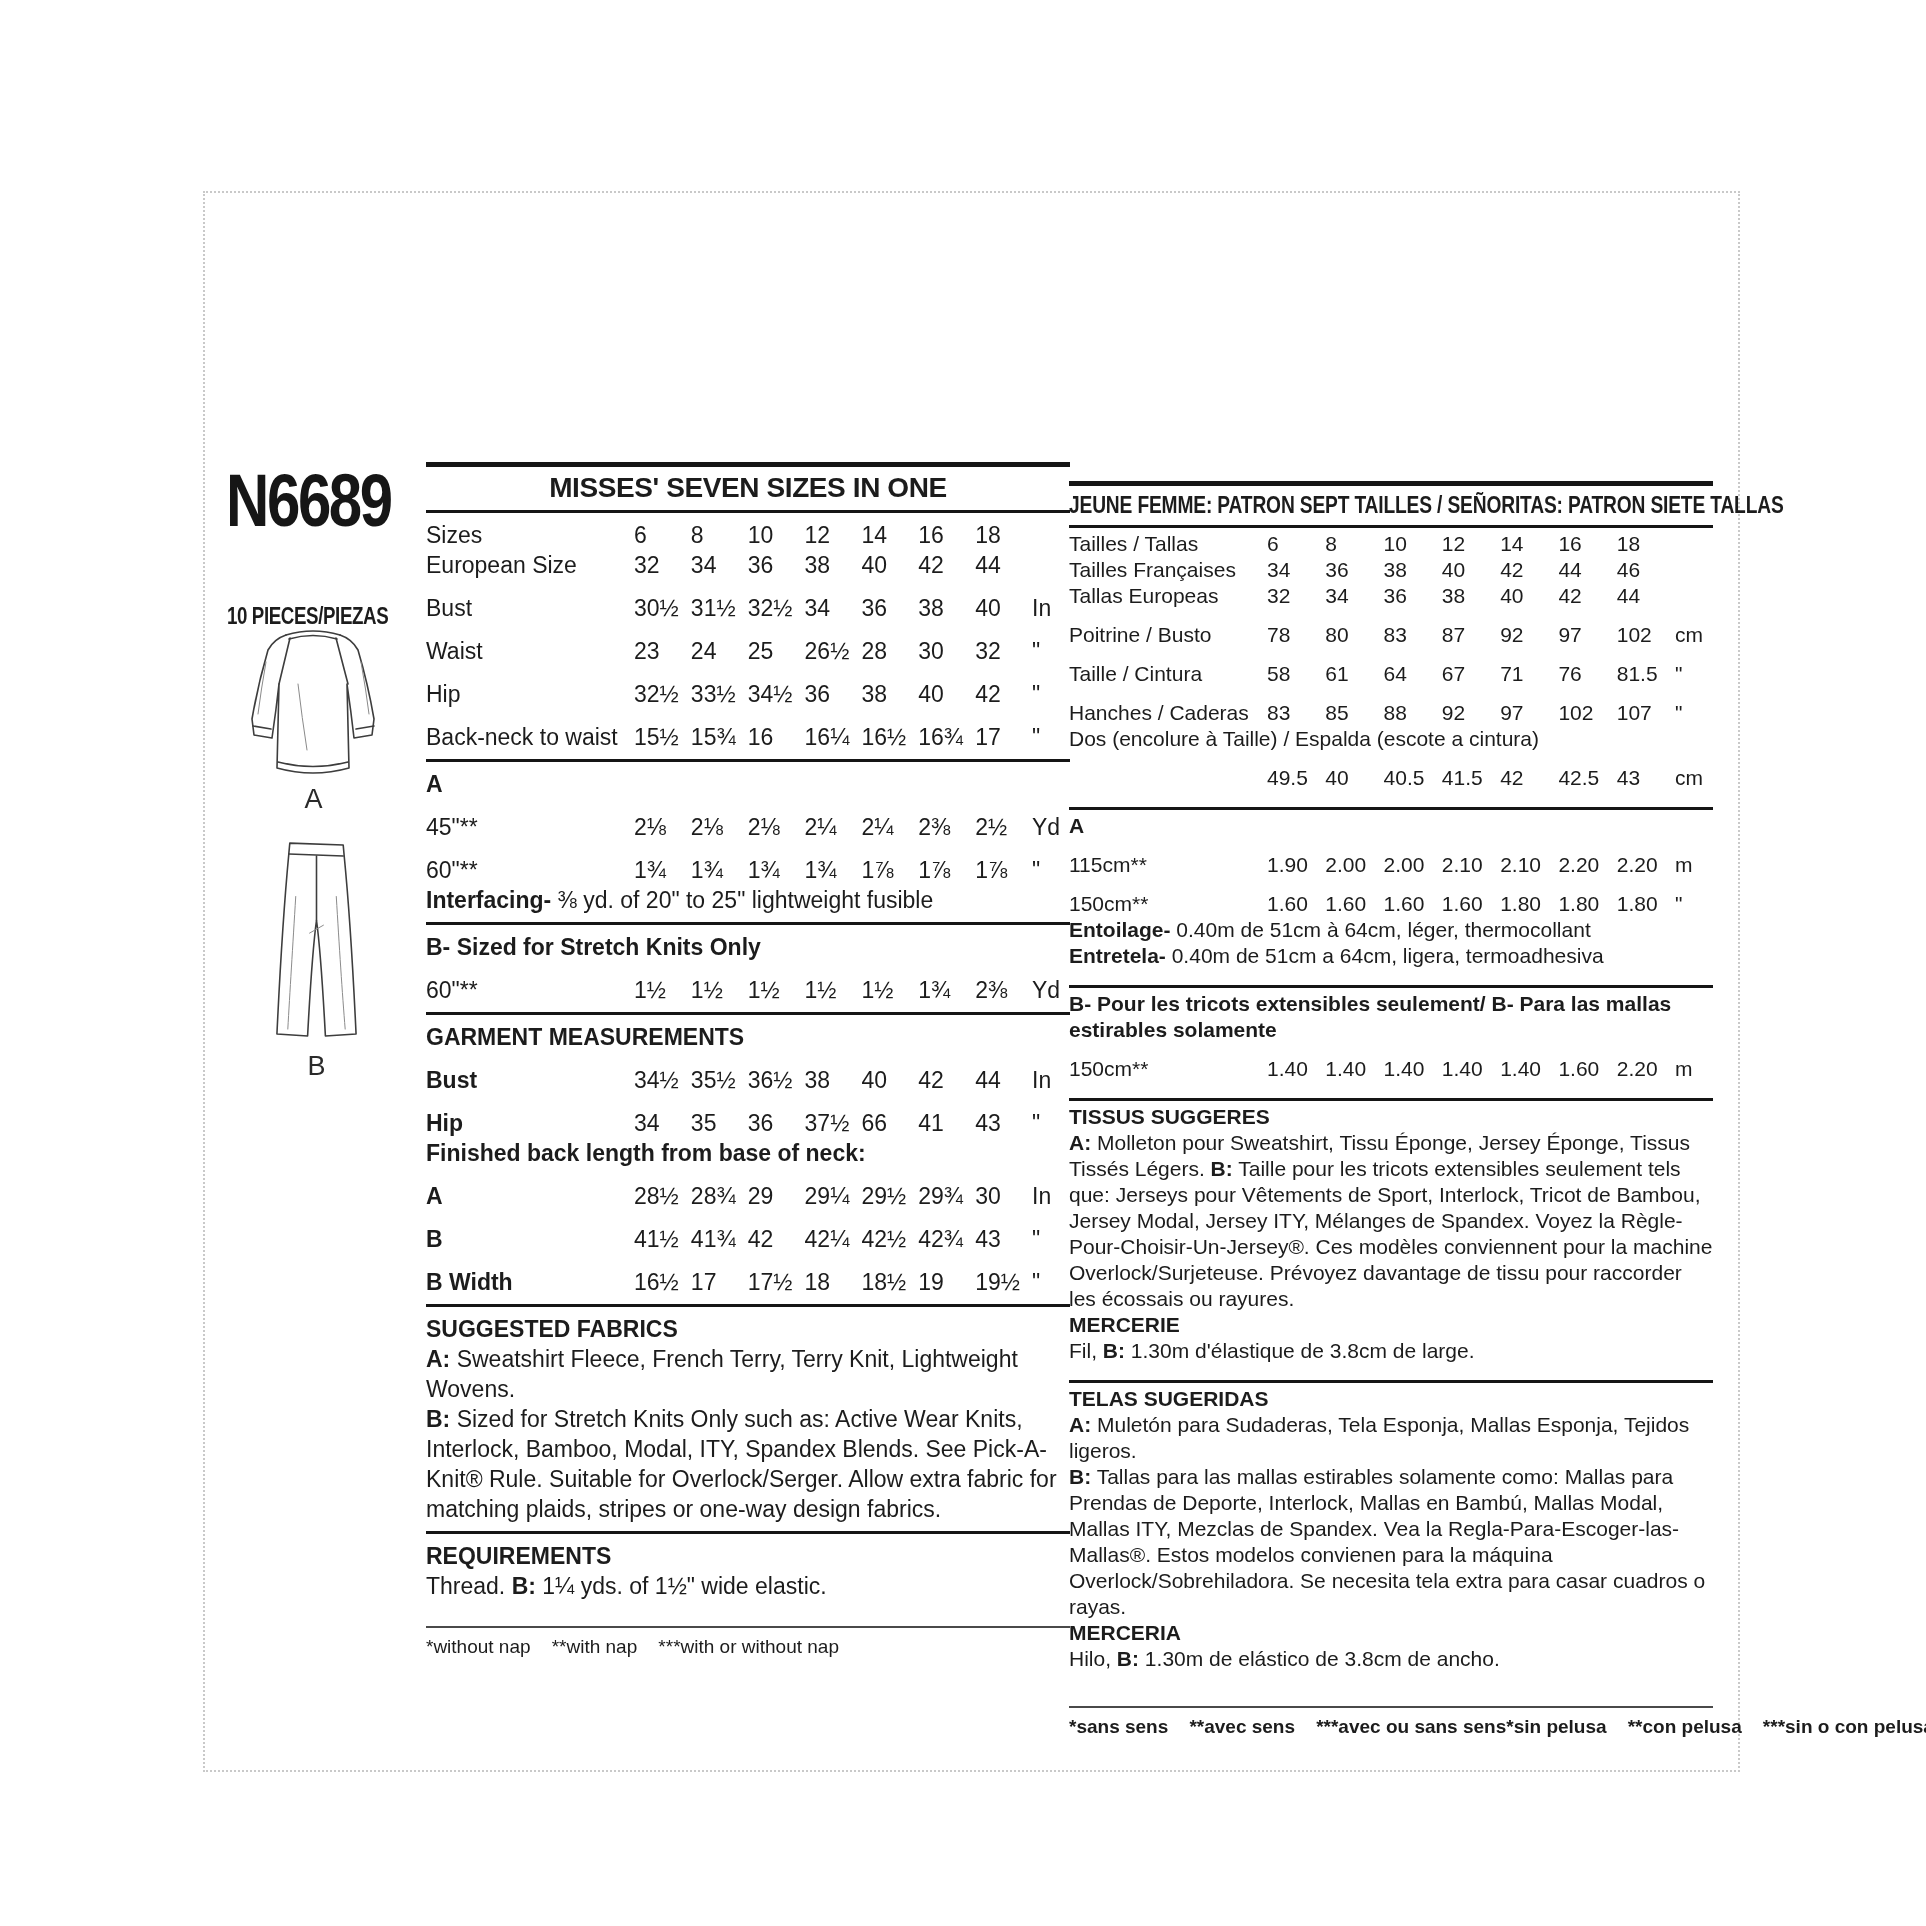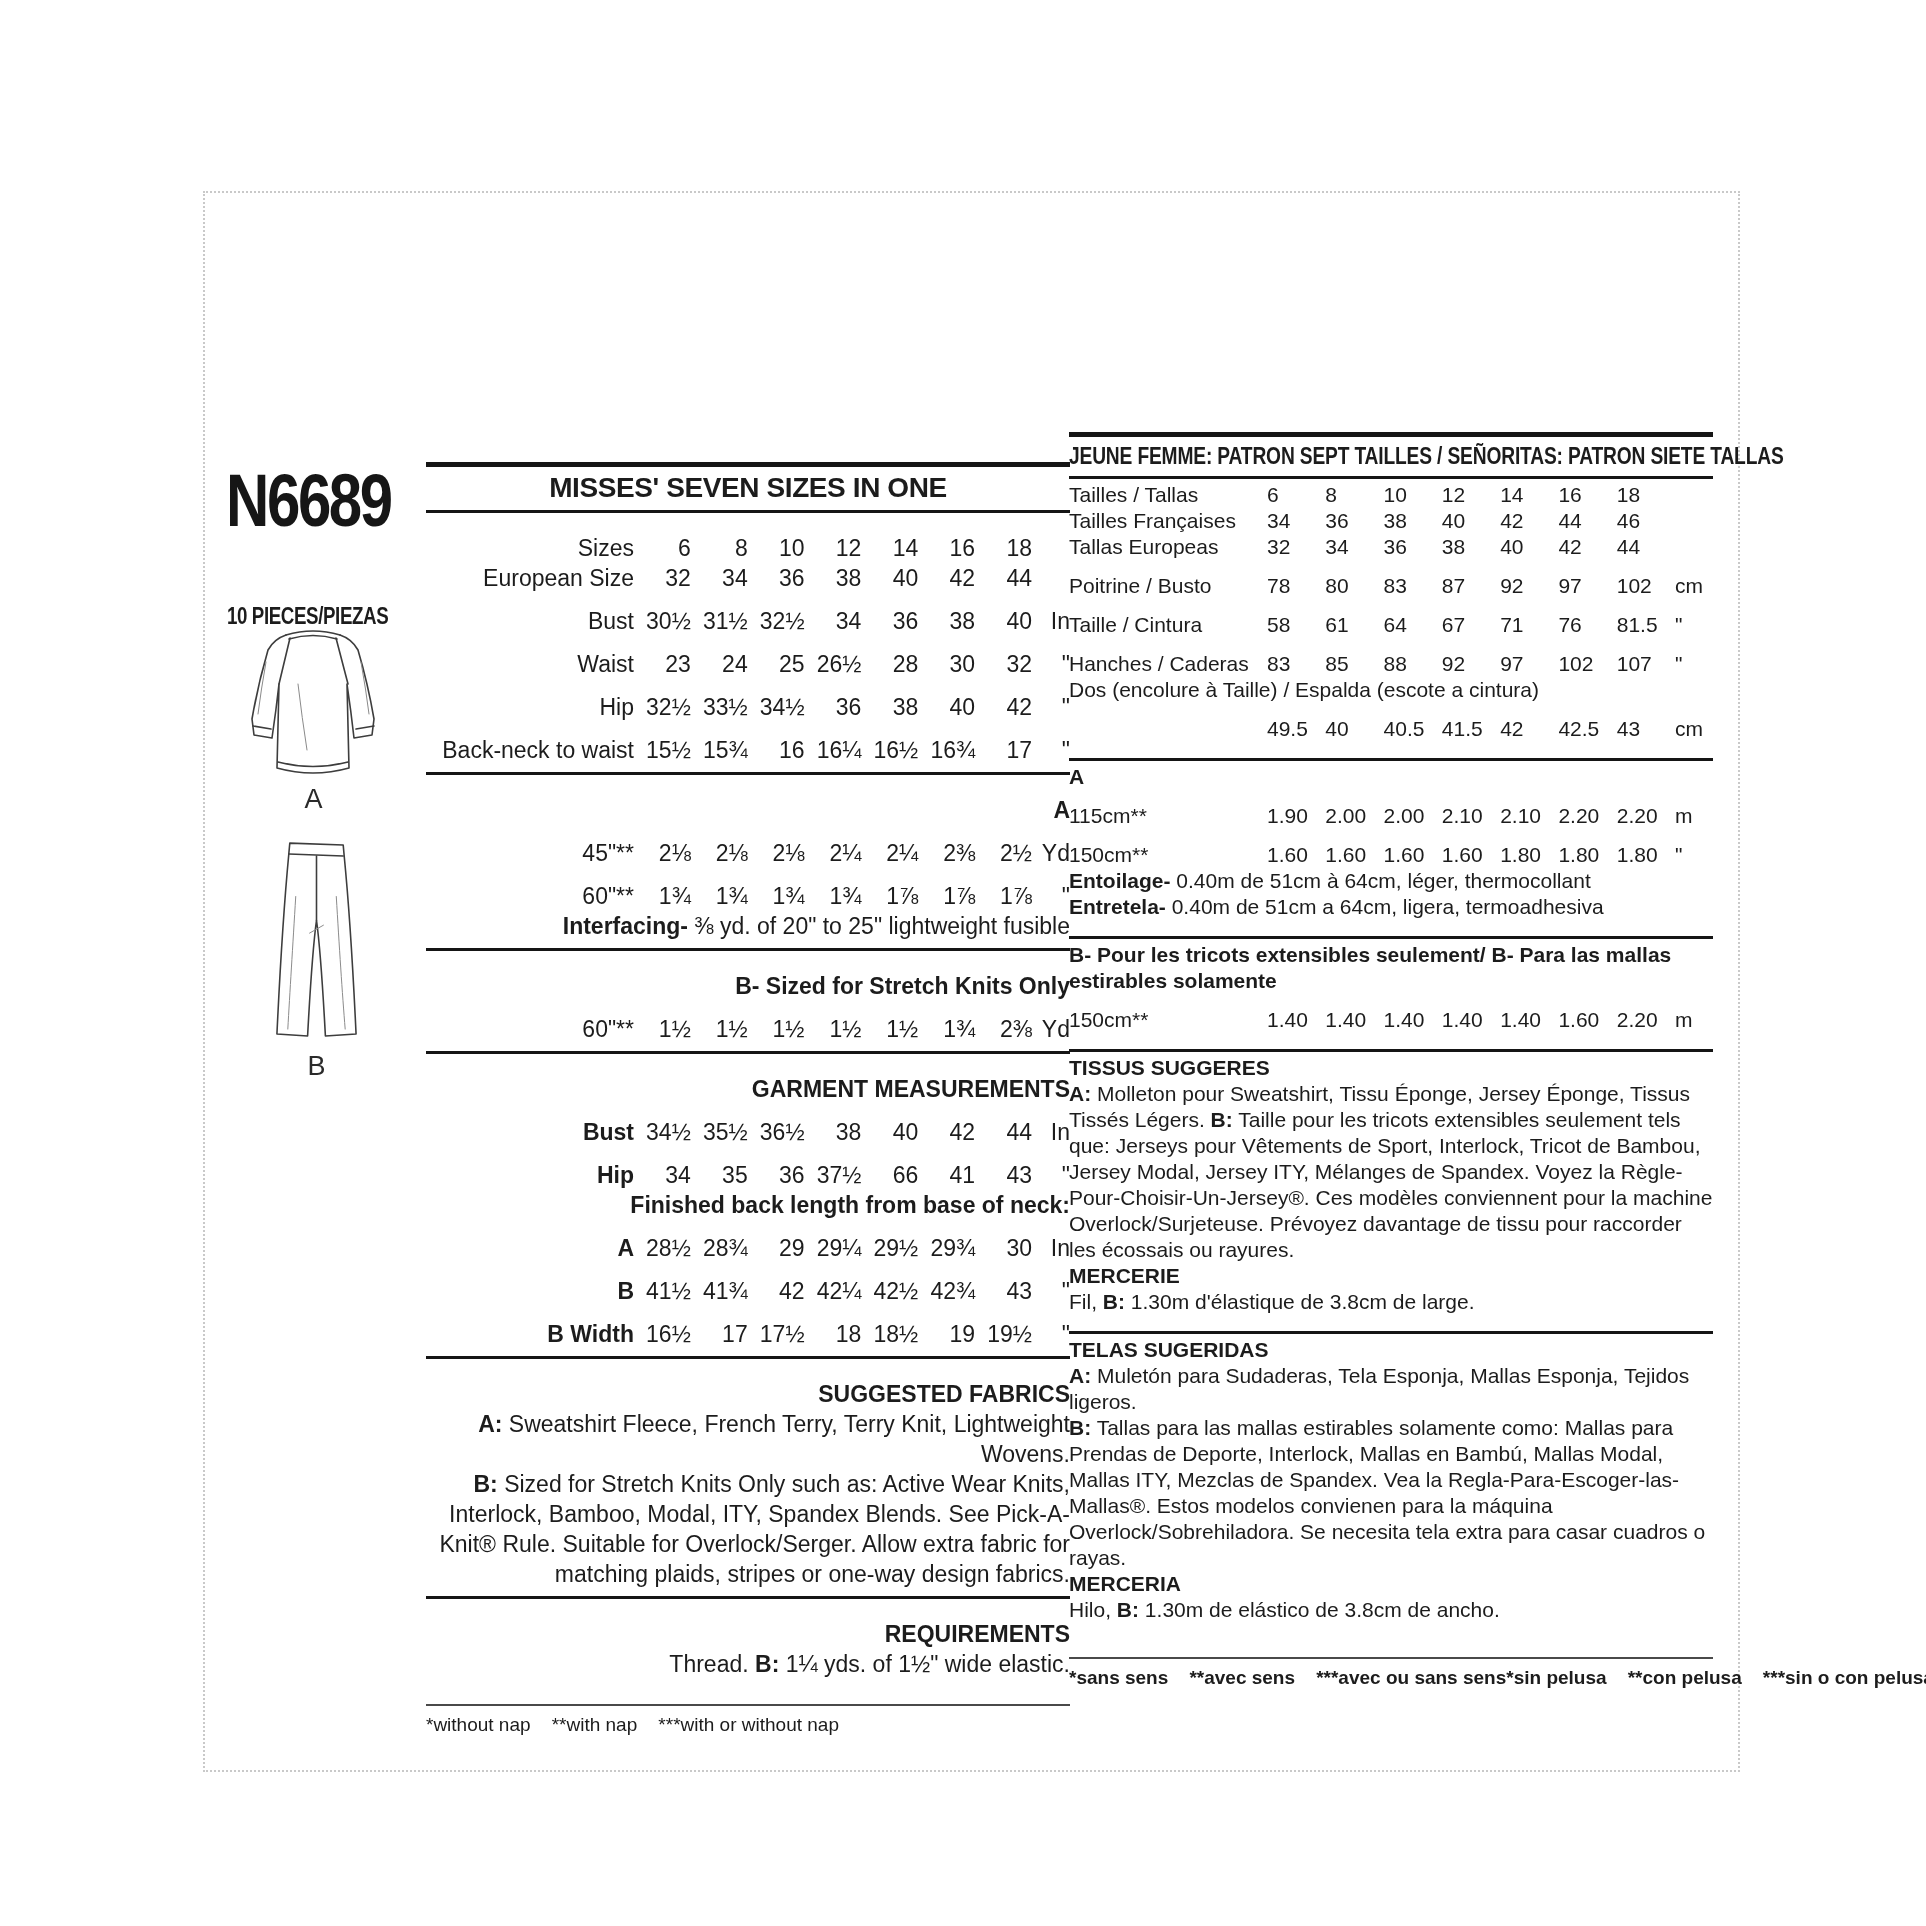--- a/index.html
+++ b/index.html
@@ -14,28 +14,28 @@
           white-space:nowrap;color:#161616;}
   .pieces{position:absolute;left:227px;top:602px;font-size:24px;font-weight:700;
           letter-spacing:-0.5px;transform:scaleX(0.78);transform-origin:0 0;white-space:nowrap;}
   .sketch{position:absolute;}
   .viewlabel{position:absolute;font-size:27px;color:#2a2a2a;text-align:center;}
   svg path{fill:none;stroke:#3d3d3d;stroke-width:1.6;stroke-linecap:round;stroke-linejoin:round;}
   svg path.lt{stroke:#8a8a8a;stroke-width:1;}
   
   .col{position:absolute;}
   .encol{left:426px;top:462px;width:644px;font-size:23px;line-height:30px;}
-  .frcol{left:1069px;top:432px;width:644px;font-size:21px;line-height:26px;}
+  .frcol{left:1069px;top:481px;width:644px;font-size:21px;line-height:26px;}
   .rh{border-top:5px solid #151515;}
   .rm{border-top:3px solid #151515;}
   .rt{border-top:2px solid #4a4a4a;}
   .ttl{font-weight:700;font-size:28px;line-height:34px;padding:4px 0 5px;letter-spacing:-0.4px;text-align:center;}
   .frttl{font-weight:700;font-size:24px;line-height:30px;padding:4px 0 5px;}
   .sq{display:inline-block;transform:scaleX(0.80);transform-origin:0 50%;white-space:nowrap;letter-spacing:-0.2px;}
-  .sec{padding:20px 0 7px;text-align:right;}
+  .sec{padding:7px 0 7px;}
   .fsec{padding:3px 0 16px;}
   .trow{display:flex;align-items:baseline;}
   .lbl{flex:0 0 208px;}
   .frcol .lbl{flex:0 0 198px;}
   .vals{flex:1 1 auto;display:grid;grid-template-columns:repeat(7,1fr);}
   .unit{flex:0 0 38px;margin-top:13px;}
   .b{font-weight:700;}
   .bl .lbl{font-weight:700;}
   p{margin:0;}
   .fnwrap{margin-top:18px;}

